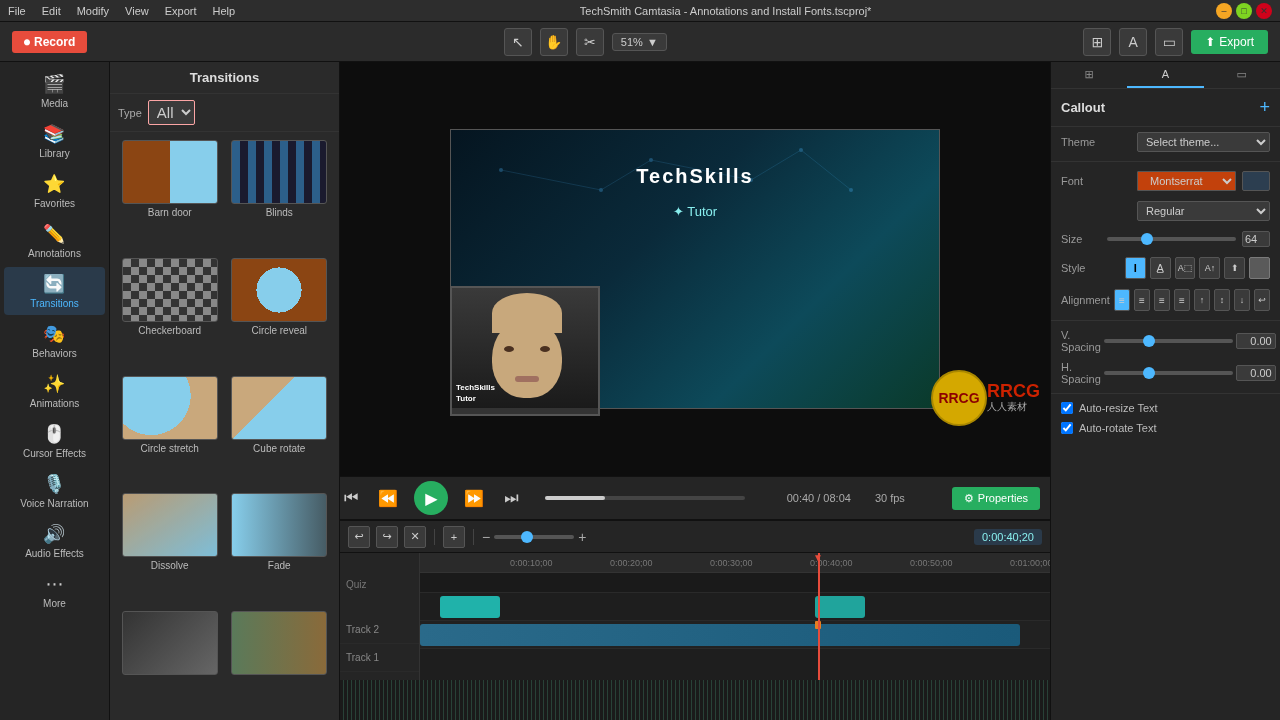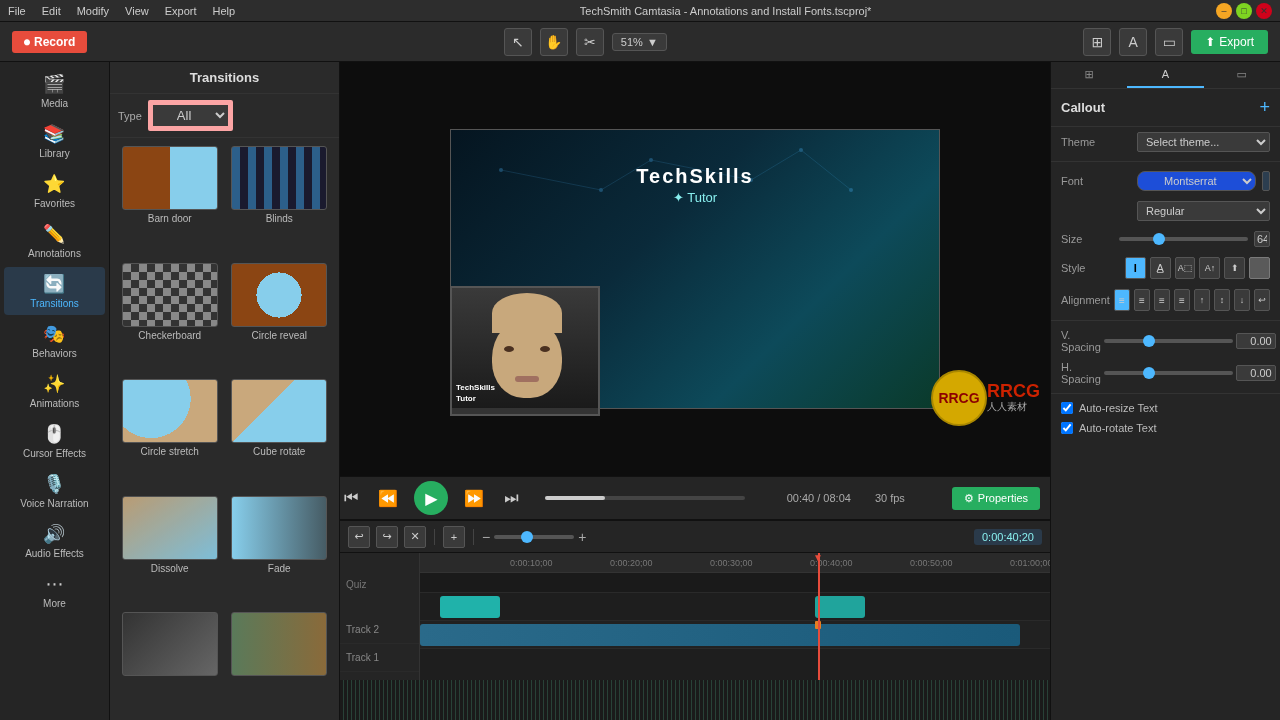--- a/index.html
+++ b/index.html
@@ -33,21 +33,21 @@
     .sidebar-item.active { background: #2a3a4a; }
     .sidebar-item .icon { font-size: 18px; }
     .sidebar-item .label { font-size: 10px; color: #bbb; text-align: center; }
     .sidebar-item.active .label { color: #4db8ff; }
 
     
     .transitions-panel { width: 230px; background: #2a2a2a; border-right: 1px solid #111; display: flex; flex-direction: column; }
     .panel-title { text-align: center; padding: 8px; font-size: 13px; font-weight: bold; color: #ddd; border-bottom: 1px solid #333; }
     .panel-filter { display: flex; align-items: center; padding: 6px 8px; gap: 6px; border-bottom: 1px solid #333; }
     .panel-filter label { font-size: 11px; color: #aaa; }
-    .filter-select { background: #3a3a3a; border: 5px solid #fca5a5; color: #ccc; padding: 2px 20px; font-size: 13px; border-radius: 2px; }
+    .filter-select { background: #3a3a3a; border: 1px solid #fca5a5; color: #ccc; padding: 2px 4px; font-size: 15px; border-radius: 2px; }
     .transitions-grid { display: grid; grid-template-columns: 1fr 1fr; gap: 6px; padding: 8px; overflow-y: auto; flex: 1; }
     .transition-item { display: flex; flex-direction: column; align-items: center; gap: 3px; cursor: pointer; }
     .transition-thumb { width: 96px; height: 64px; background: #444; border: 1px solid #555; border-radius: 3px; overflow: hidden; position: relative; }
     .transition-name { font-size: 10px; color: #bbb; text-align: center; }
 
     
     .thumb-barn { background: linear-gradient(to right, #8B4513 50%, #87CEEB 50%); }
     .thumb-blinds { background: repeating-linear-gradient(90deg, #2c5f8a 0px, #2c5f8a 8px, #1a1a2e 8px, #1a1a2e 16px); }
     .thumb-checker { background: repeating-conic-gradient(#333 0% 25%, #888 0% 50%) 0 0 / 16px 16px; }
     .thumb-circle { background: radial-gradient(circle, #87CEEB 40%, #8B4513 40%); }
@@ -74,28 +74,28 @@
     .right-panel-tabs { display: flex; border-bottom: 1px solid #333; }
     .rpt { flex: 1; text-align: center; padding: 6px; font-size: 11px; cursor: pointer; color: #888; }
     .rpt.active { color: #ccc; border-bottom: 2px solid #4db8ff; }
     .callout-header { display: flex; align-items: center; justify-content: space-between; padding: 8px 10px; border-bottom: 1px solid #333; }
     .callout-title { font-size: 13px; font-weight: bold; color: #ddd; }
     .add-btn { background: none; border: none; color: #4db8ff; font-size: 18px; cursor: pointer; }
     .prop-row { display: flex; align-items: center; padding: 5px 10px; gap: 6px; }
     .prop-label { font-size: 11px; color: #999; width: 70px; flex-shrink: 0; }
     .prop-select { background: #3a3a3a; border: 1px solid #555; color: #ccc; padding: 2px 4px; font-size: 11px; border-radius: 2px; flex: 1; }
     .color-box { width: 28px; height: 20px; background: #2c3e50; border: 1px solid #555; border-radius: 2px; }
-    .font-select { background: #1d4ed8; border: 1px solid #555; color: #ccc; padding: 2px 22px; font-size: 11px; border-radius: 8px; flex: 1; }
+    .font-select { background: #c2410c; border: 1px solid #555; color: #ccc; padding: 2px 8px; font-size: 11px; border-radius: 1px; flex: 1; }
     .style-row { display: flex; align-items: center; padding: 5px 10px; gap: 4px; }
     .style-btn { width: 24px; height: 22px; background: #3a3a3a; border: 1px solid #555; color: #ccc; font-size: 11px; cursor: pointer; border-radius: 2px; display: flex; align-items: center; justify-content: center; }
     .style-btn.active { background: #4db8ff; color: #000; }
     .size-row { display: flex; align-items: center; padding: 5px 10px; gap: 6px; }
     .size-label { font-size: 11px; color: #999; width: 70px; }
     .size-slider { flex: 1; }
-    .size-val { width: 16px; background: #3a3a3a; border: 1px solid #555; color: #ccc; text-align: left; font-size: 11px; padding: 1px 2px; border-radius: 2px; }
+    .size-val { width: 28px; background: #3a3a3a; border: 1px solid #555; color: #ccc; text-align: left; font-size: 11px; padding: 1px 2px; border-radius: 2px; }
     .align-row { display: flex; align-items: center; padding: 5px 10px; gap: 4px; }
     .align-btn { width: 22px; height: 22px; background: #3a3a3a; border: 1px solid #555; color: #ccc; font-size: 10px; cursor: pointer; border-radius: 2px; display: flex; align-items: center; justify-content: center; }
     .align-btn.active { background: #4db8ff; }
     .spacing-row { display: flex; align-items: center; padding: 4px 10px; gap: 3px; }
     .spacing-label { font-size: 11px; color: #999; width: 70px; }
     .spacing-slider { flex: 1; }
     .spacing-val { width: 40px; background: #3a3a3a; border: 1px solid #555; color: #ccc; text-align: right; font-size: 11px; padding: 1px 3px; border-radius: 2px; }
     .checkbox-row { display: flex; align-items: center; padding: 4px 10px; gap: 6px; }
     .checkbox-row input { width: 12px; height: 12px; }
     .checkbox-row label { font-size: 11px; color: #bbb; }
@@ -292,21 +292,21 @@
               <circle cx="400" cy="60" r="2" fill="#4db8ff"></circle>
               <line x1="50" y1="40" x2="150" y2="60" stroke="#4db8ff" stroke-width="0.5"></line>
               <line x1="150" y1="60" x2="200" y2="30" stroke="#4db8ff" stroke-width="0.5"></line>
               <line x1="200" y1="30" x2="300" y2="50" stroke="#4db8ff" stroke-width="0.5"></line>
               <line x1="300" y1="50" x2="350" y2="20" stroke="#4db8ff" stroke-width="0.5"></line>
               <line x1="350" y1="20" x2="400" y2="60" stroke="#4db8ff" stroke-width="0.5"></line>
             </svg>
 
             <div style="position:absolute;top:35px;left:50%;transform:translateX(-50%);text-align:center;">
               <div style="font-size:20px;font-weight:bold;color:white;font-family:'Segoe UI',Arial;letter-spacing:2px;">TechSkills</div>
-              <div style="font-size:13px;color:#8ee;margin-top:2px;">✦ Tutor</div>
+              <div style="font-size:13px;color:#8ee;margin-top:16px;">✦ Tutor</div>
             </div>
 
           </div>
         </div>
 
         <div class="webcam-overlay" style="position:absolute;bottom:60px;left:110px;">
           <div style="width:150px;height:120px;background:#2a2a2a;overflow:hidden;position:relative;">
             <div style="width:100%;height:100%;background:linear-gradient(to bottom, #3a3a3a, #1a1a1a);display:flex;flex-direction:column;align-items:center;justify-content:center;">
 
               <div style="width:70px;height:80px;background:#c8a87c;border-radius:50% 50% 45% 45%;position:relative;margin-top:20px;">

